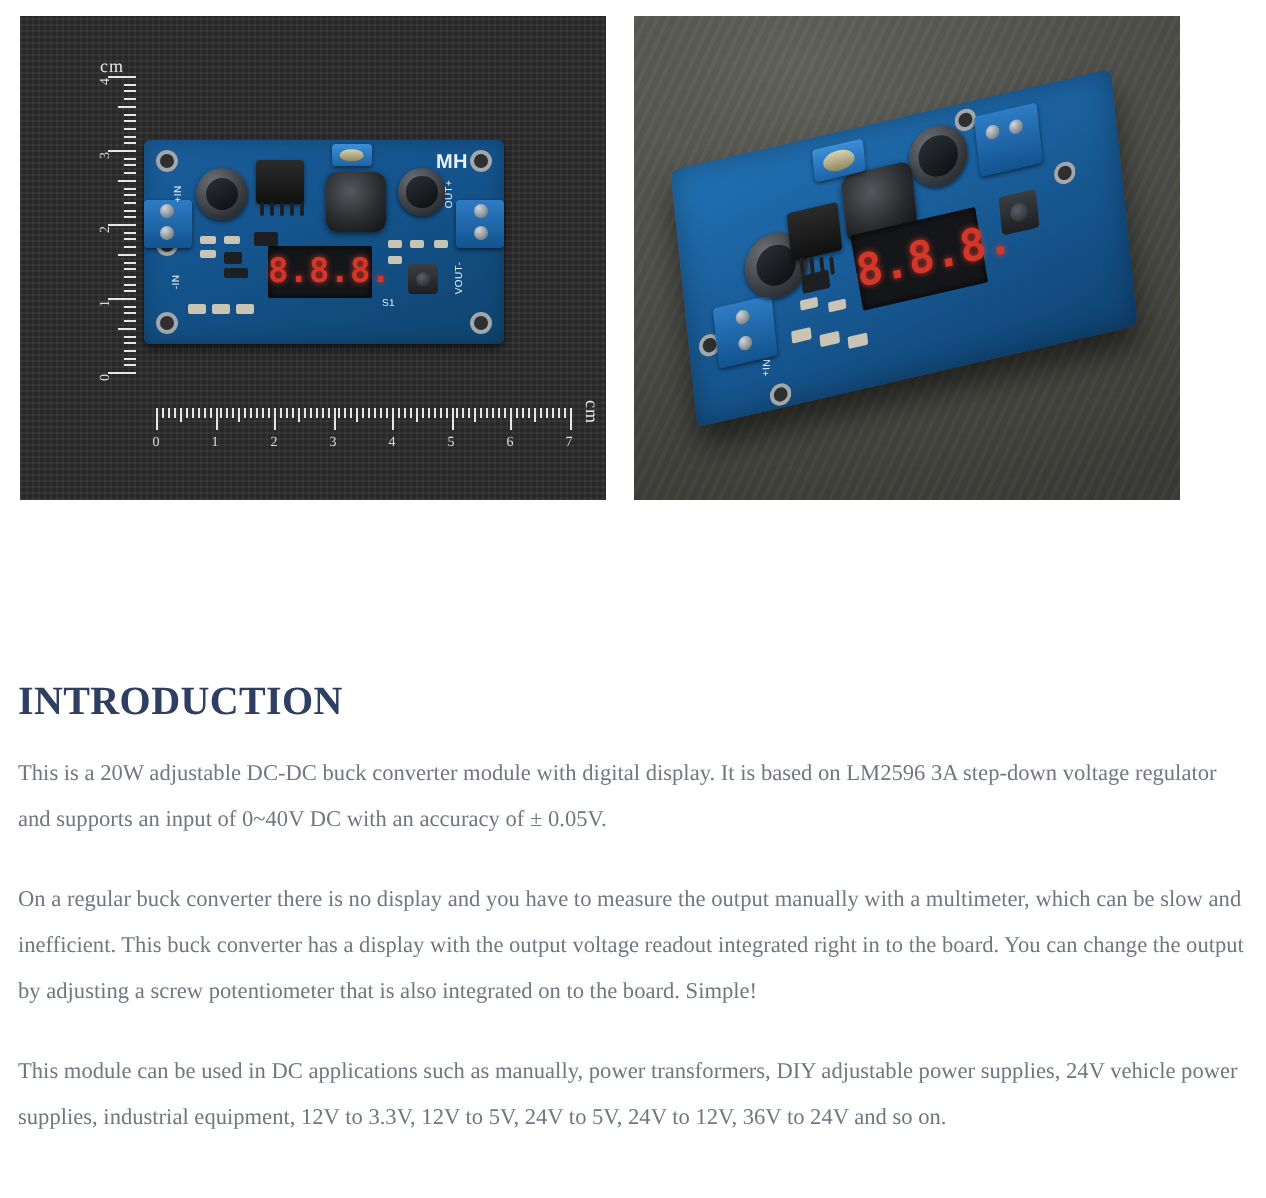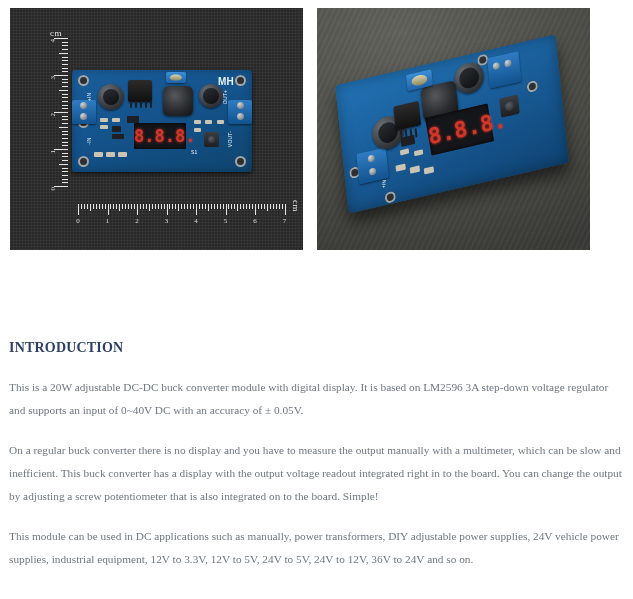--- a/index.html
+++ b/index.html
@@ -102,21 +102,21 @@
     border-radius:4px;
     transform: rotate(-13deg) skewX(-7deg);
     box-shadow: 0 10px 16px rgba(0,0,0,.55), inset 0 0 14px rgba(0,0,0,.3);
   }
 
   
   .content { position:absolute; left:0; top:252px; width:633px; }
   h2.heading {
     margin:0; padding:0;
     position:absolute; left:9px; top:88px;
-    font-size:14px; font-weight:bold; color:#2e3f63;
+    font-size:20px; font-weight:bold; color:#2e3f63;
     font-family:"Liberation Serif","DejaVu Serif",serif;
     letter-spacing:.2px;
   }
   p.para {
     position:absolute; left:9px; width:616px; margin:0;
     font-size:11.3px; line-height:23px; color:#6f7780;
     font-family:"Liberation Serif","DejaVu Serif",serif;
     text-align:left;
   }
   p.p1 { top:124px; }

